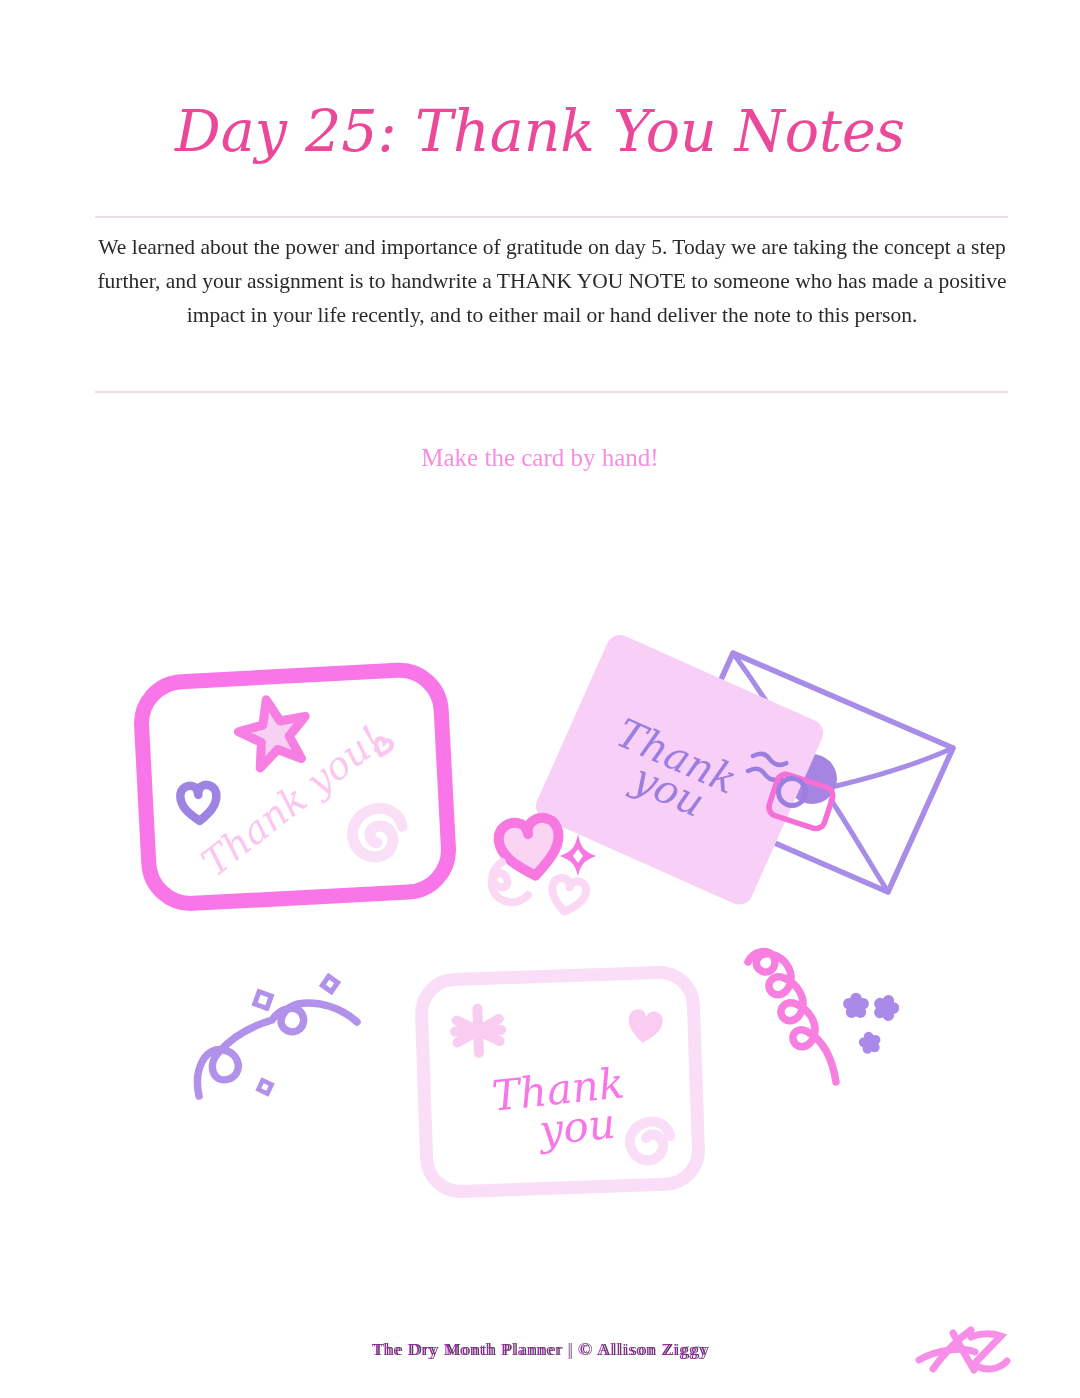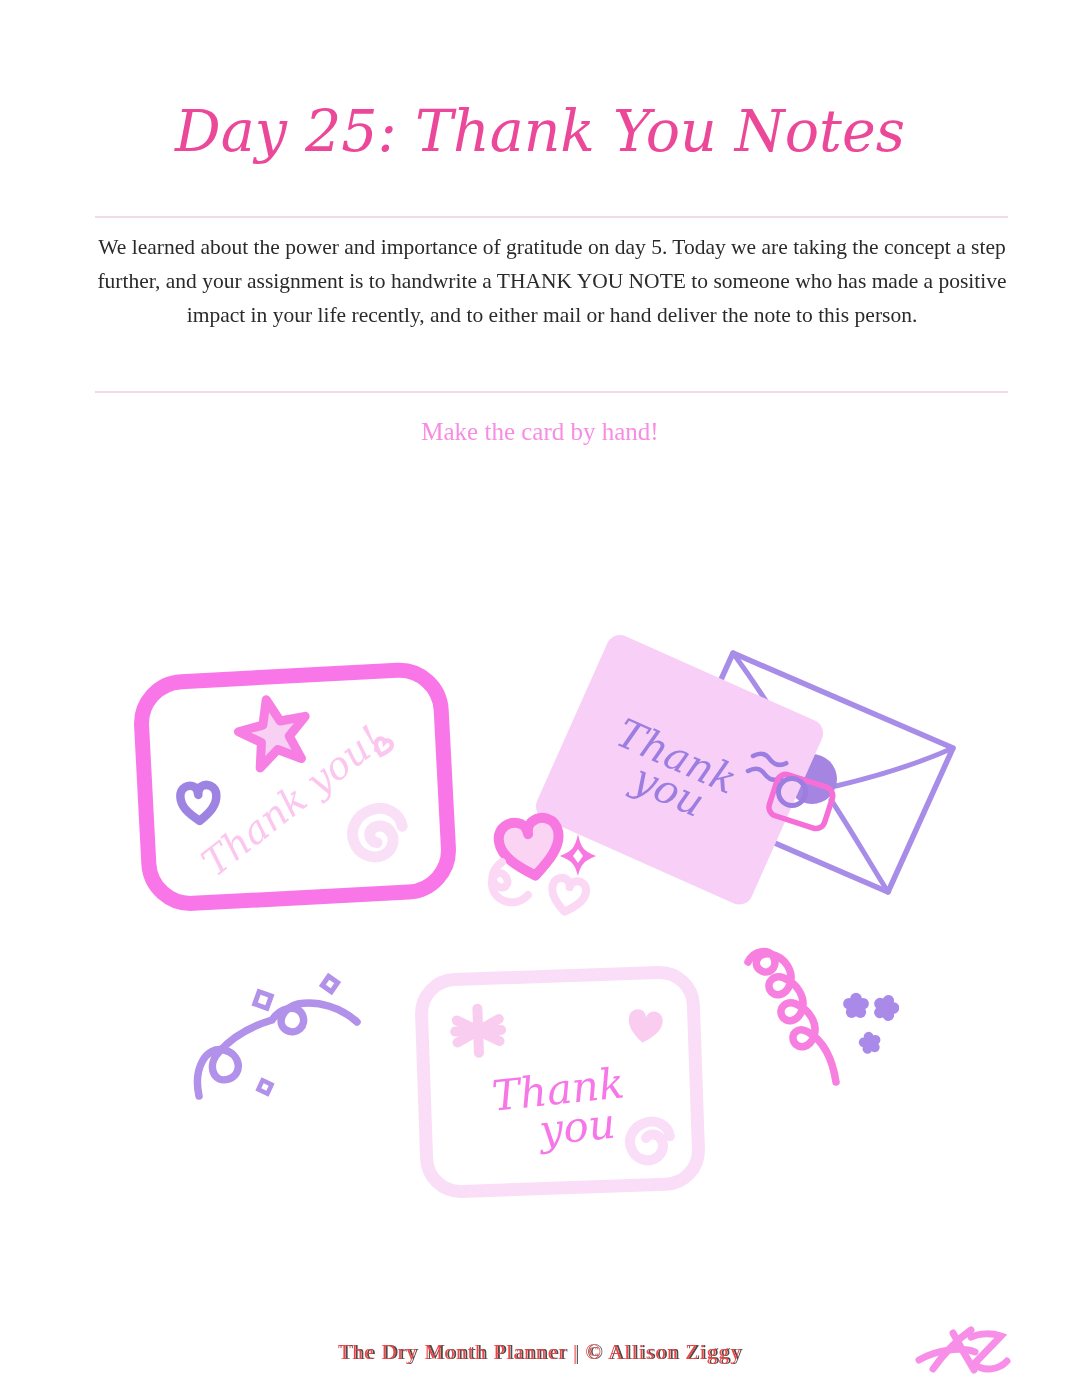--- a/index.html
+++ b/index.html
@@ -15,26 +15,26 @@
   .divider {
     position:absolute; left:95px; width:913px; height:2px; background:#f2dbe9;
   }
   .divider.top { top:216px; }
   .divider.bottom { top:391px; }
   .intro {
     position:absolute; top:230px; left:96px; width:912px; margin:0;
     font-size:21.5px; line-height:34px; color:#2a2a2a;text-align:center;
   }
   .callout {
-    position:absolute; top:418px; left:0; width:100%; text-align:center;
+    position:absolute; top:444px; left:0; width:100%; text-align:center;
     font-size:25px; color:#f88ce2; margin:0; font-weight:normal;
   }
   .footer-credit {
     position:absolute; top:1340px; left:0; width:100%; text-align:center;
-    font-size:21px; color:#ef4444; letter-spacing:1.3px;
+    font-size:17px; color:#a21caf; letter-spacing:1.3px;
     text-shadow:2.2px 0 0 #4c4c4c;
   }
   .art {
     position:absolute; left:0; top:0; width:1080px; height:1398px;
   }
   .script-text {
     font-family:"DejaVu Serif", serif; font-style:italic;
   }
 </style>
 </head>

